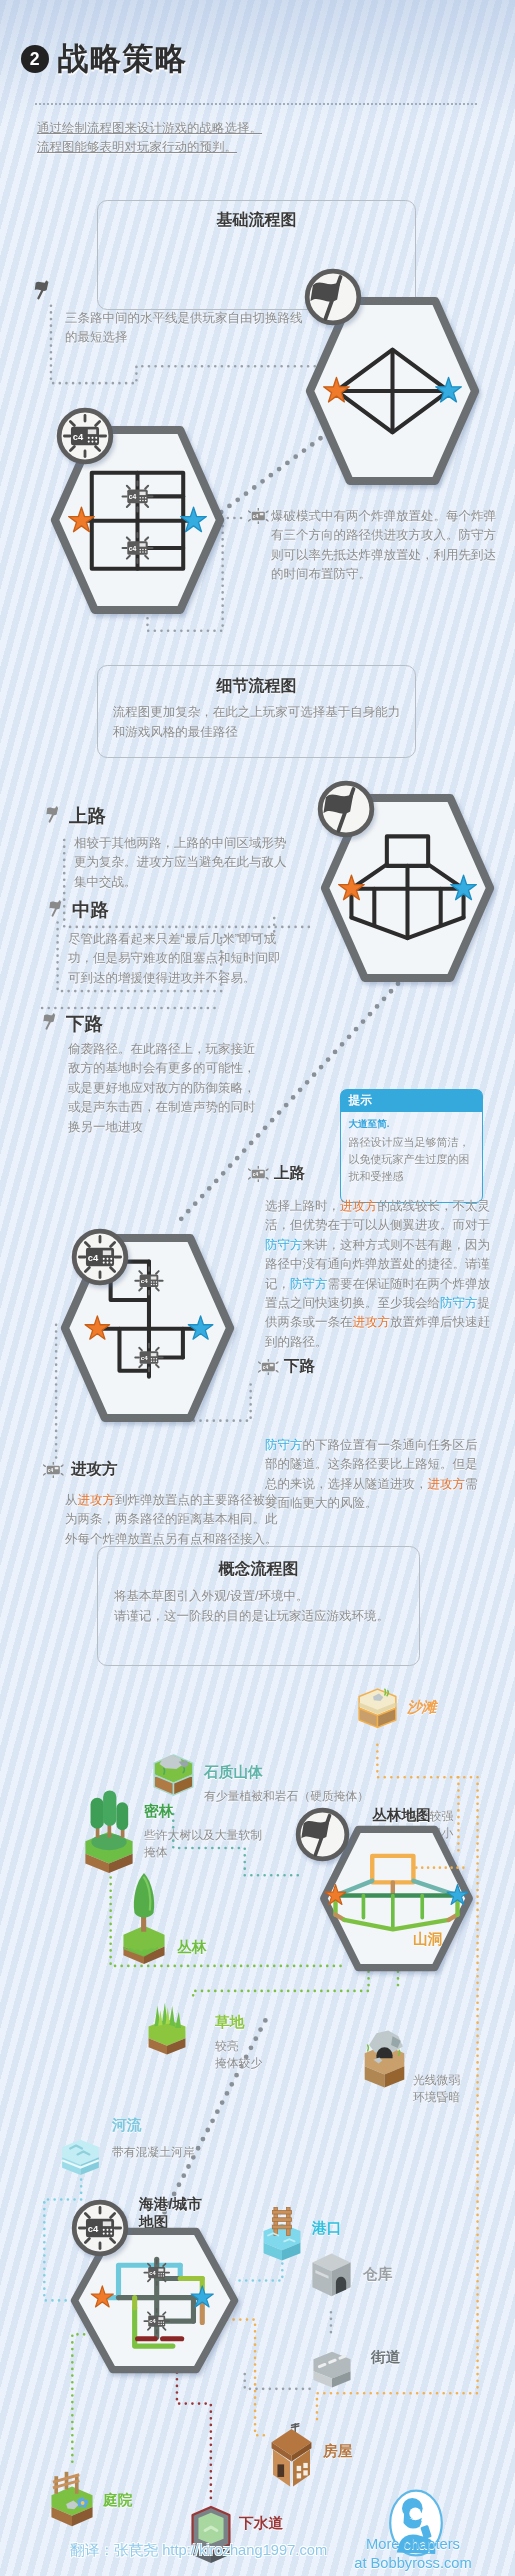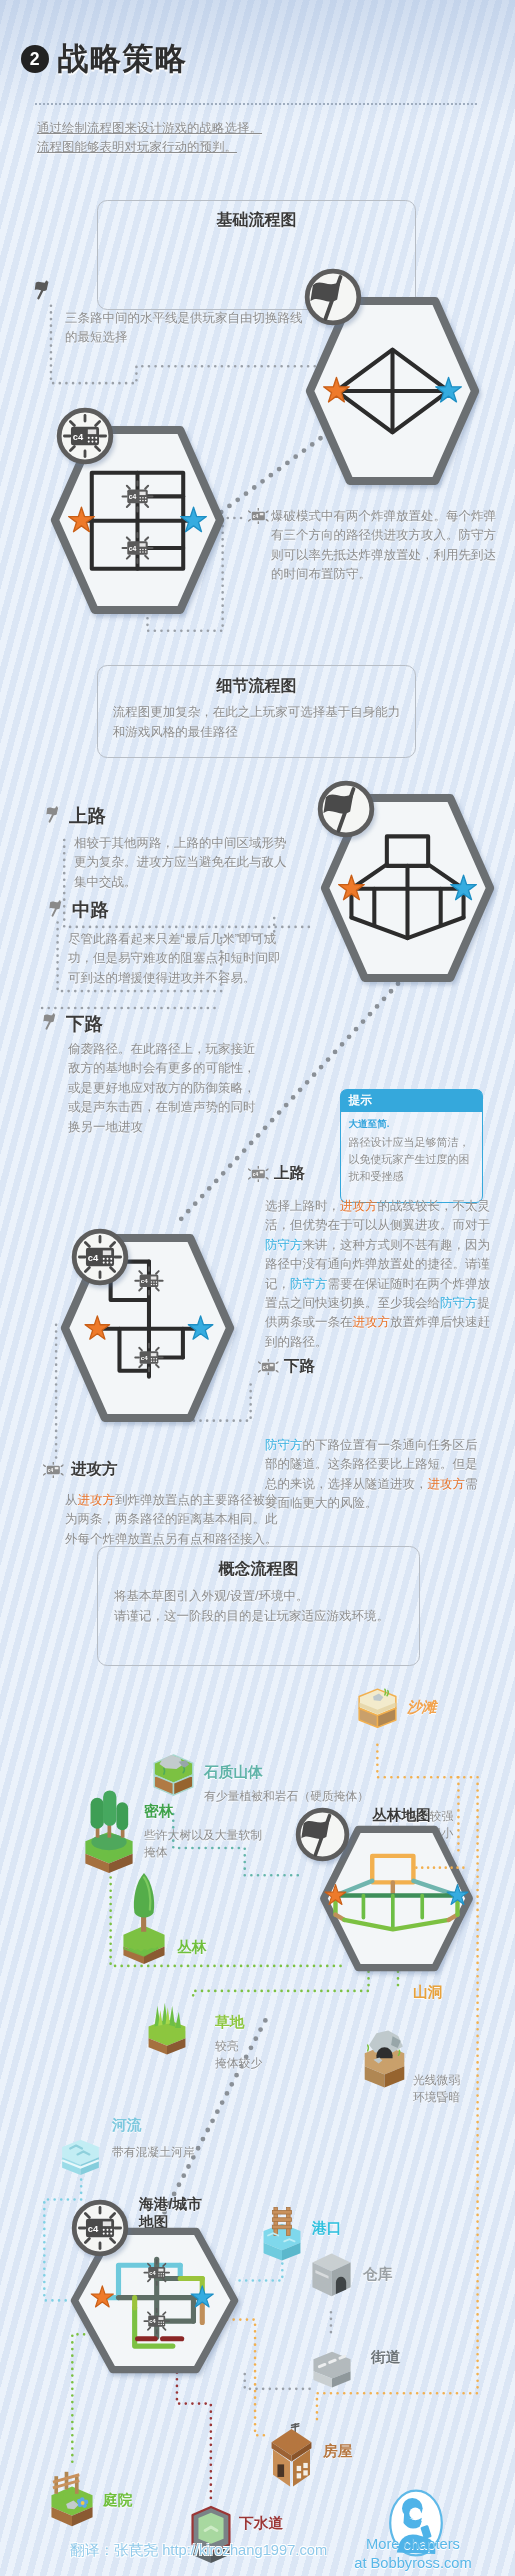--- a/index.html
+++ b/index.html
@@ -388,21 +388,21 @@
   <svg class="abs" style="left:360px;top:2026px;" width="49" height="66" viewBox="0 0 66 90">
     <path d="M33,26 L60,37 60,55 33,66 6,55 6,37 Z" fill="#c9a06b"></path>
     <path d="M6,55 L33,66 33,84 6,73 Z" fill="#b08753"></path>
     <path d="M60,55 L33,66 33,84 60,73 Z" fill="#96642f"></path>
     <polygon points="12,26 22,10 38,6 52,14 58,28 44,36 20,36" fill="#bfc9cc"></polygon>
     <polygon points="44,14 55,20 51,30 42,26" fill="#97a6a9"></polygon>
     <path d="M22,40 a11,11 0 0 1 22,0 l0,4 -22,0 Z" fill="#2e2e2e"></path>
     <path d="M10,34 q2,-5 0,-8 M52,40 q3,-4 1,-7" stroke="#7cc142" stroke-width="2" fill="none" stroke-linecap="round"></path>
     <polygon points="18,46 26,43 30,47 25,51" fill="#bfc9cc"></polygon>
   </svg>
-  <div class="abs tile-label" style="left:413px;top:1983px;color:#e8a23c;">山洞</div>
+  <div class="abs tile-label" style="left:413px;top:1930px;color:#e8a23c;">山洞</div>
   <div class="abs tile-desc" style="left:413px;top:2072px;">
     <div>光线微弱</div>
       <div>环境昏暗</div>
   </div>
 
   <svg class="abs" style="left:57px;top:2122px;" width="47" height="56" viewBox="0 0 64 76">
     <path d="M32,24 L57,34 57,48 32,58 7,48 7,34 Z" fill="#c2edf4"></path>
     <path d="M7,48 L32,58 32,72 7,62 Z" fill="#9bdce8"></path>
     <path d="M57,48 L32,58 32,72 57,62 Z" fill="#85cddc"></path>
     <path d="M18,36 l8,-4 8,4 M28,44 l8,-4 8,4" stroke="#8fd0dc" stroke-width="3" fill="none" stroke-linecap="round" stroke-linejoin="round"></path>

